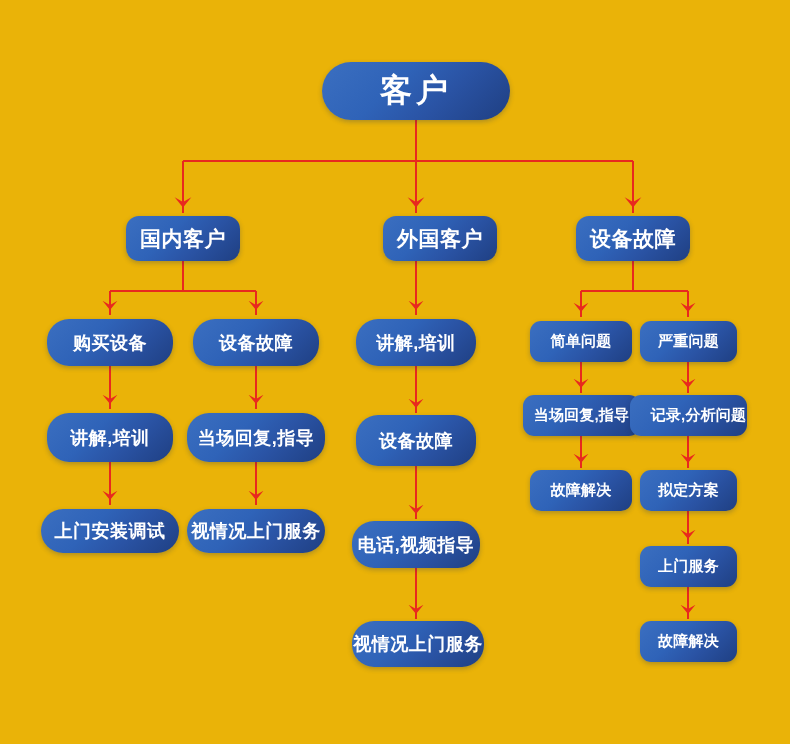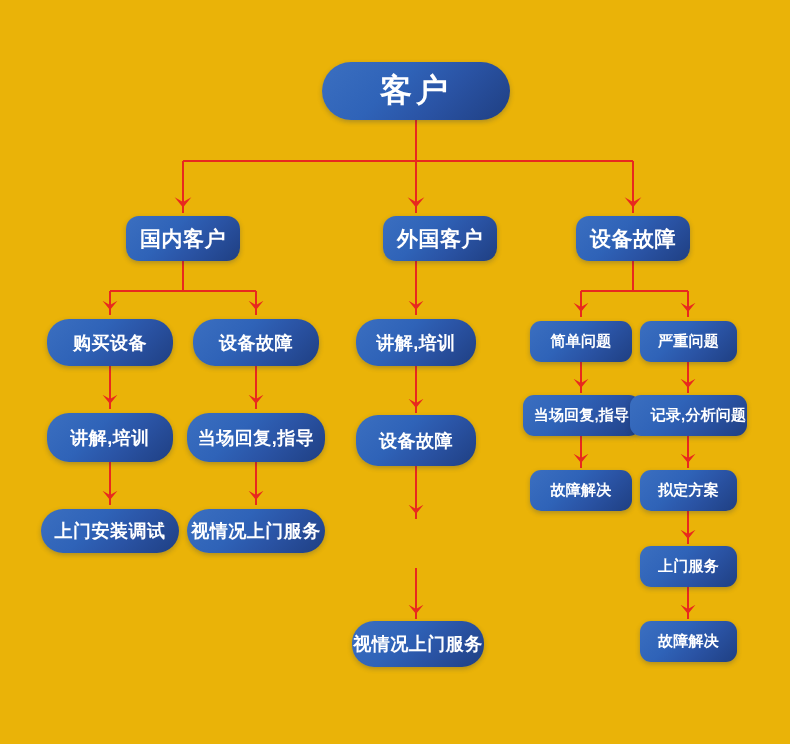--- a/index.html
+++ b/index.html
@@ -133,20 +133,21 @@
   <div class="node node-l3" style="left:47px; top:319px; width:126px; height:47px;">购买设备</div>
   <div class="node node-l3" style="left:47px; top:413px; width:126px; height:49px;">讲解,培训</div>
   <div class="node node-l3" style="left:41px; top:509px; width:138px; height:44px;">上门安装调试</div>
 
   <div class="node node-l3" style="left:193px; top:319px; width:126px; height:47px;">设备故障</div>
   <div class="node node-l3" style="left:187px; top:413px; width:138px; height:49px;">当场回复,指导</div>
   <div class="node node-l3" style="left:187px; top:509px; width:138px; height:44px;">视情况上门服务</div>
 
   <div class="node node-l3" style="left:356px; top:319px; width:120px; height:47px;">讲解,培训</div>
   <div class="node node-l3" style="left:356px; top:415px; width:120px; height:51px;">设备故障</div>
+  <div class="node node-l3" style="left:352px; top:521px; width:128px; height:47px;">电话,视频指导</div>
   <div class="node node-l3" style="left:352px; top:621px; width:132px; height:46px;">视情况上门服务</div>
 
   <div class="node node-sm" style="left:530px; top:321px; width:102px; height:41px;">简单问题</div>
   <div class="node node-sm" style="left:523px; top:395px; width:117px; height:41px;">当场回复,指导</div>
   <div class="node node-sm" style="left:530px; top:470px; width:102px; height:41px;">故障解决</div>
 
   <div class="node node-sm" style="left:640px; top:321px; width:97px; height:41px;">严重问题</div>
   <div class="node node-sm" style="left:630px; top:395px; width:117px; height:41px;padding-left:20px;">记录,分析问题</div>
   <div class="node node-sm" style="left:640px; top:470px; width:97px; height:41px;">拟定方案</div>
   <div class="node node-sm" style="left:640px; top:546px; width:97px; height:41px;">上门服务</div>

